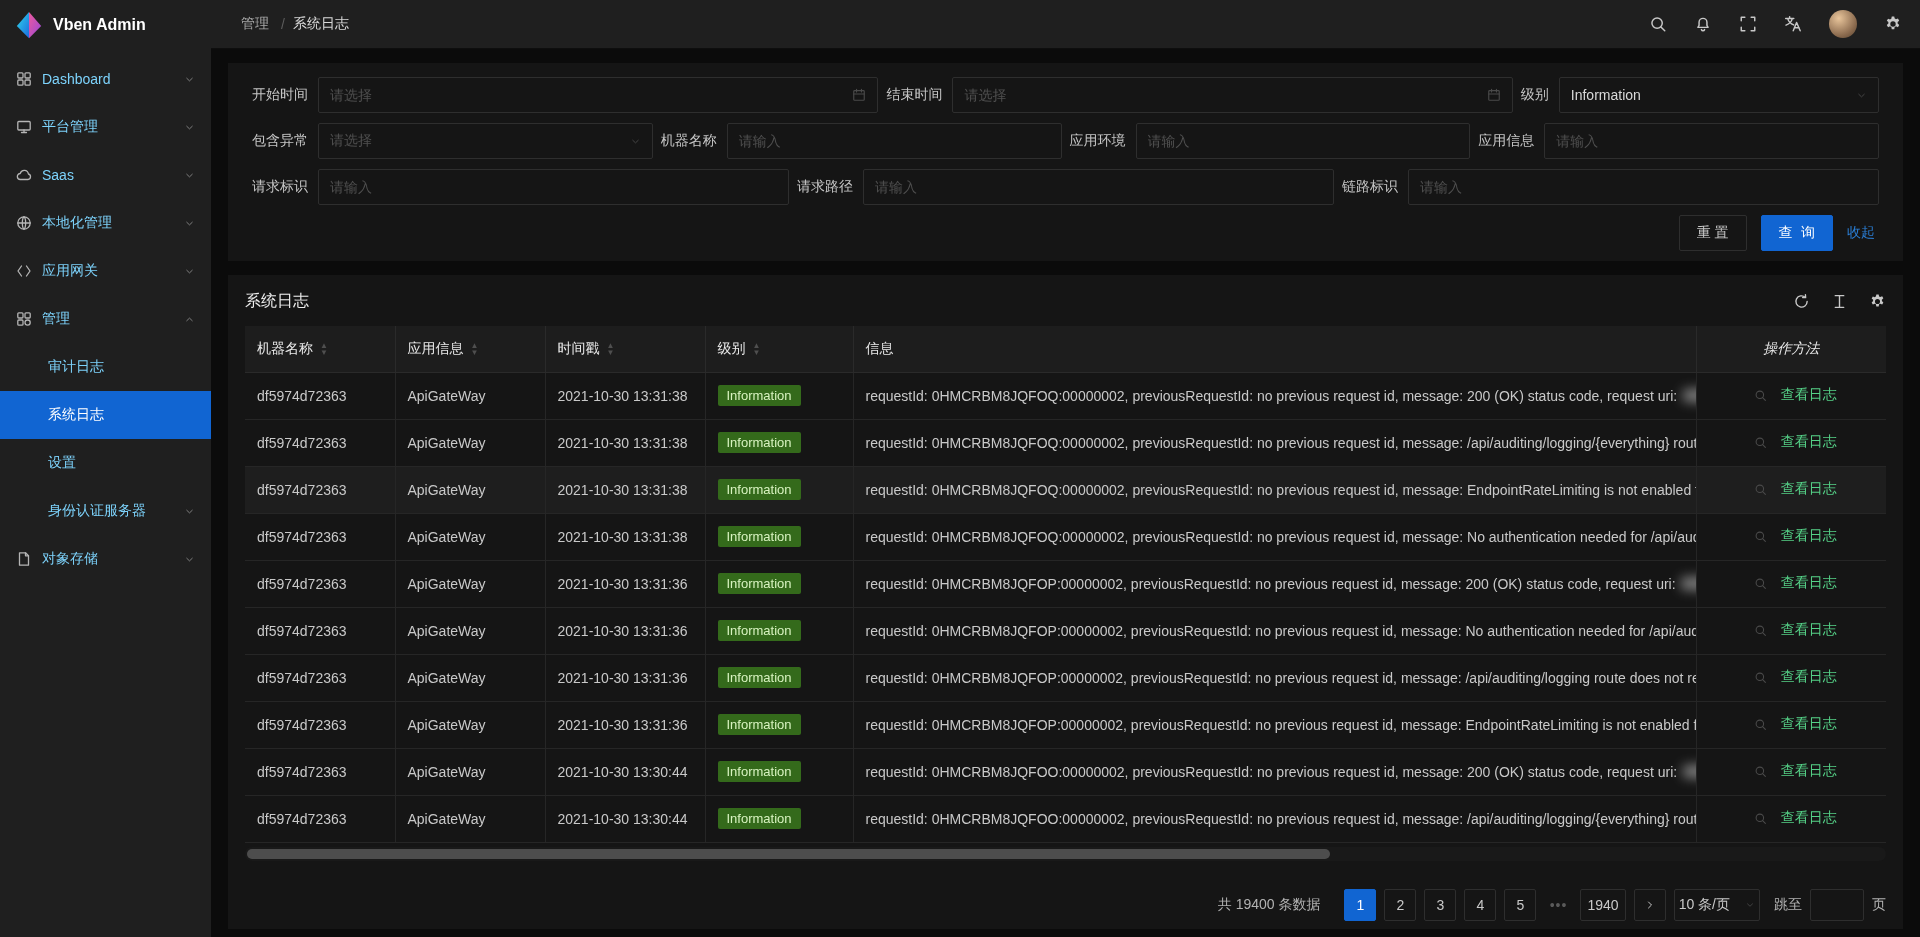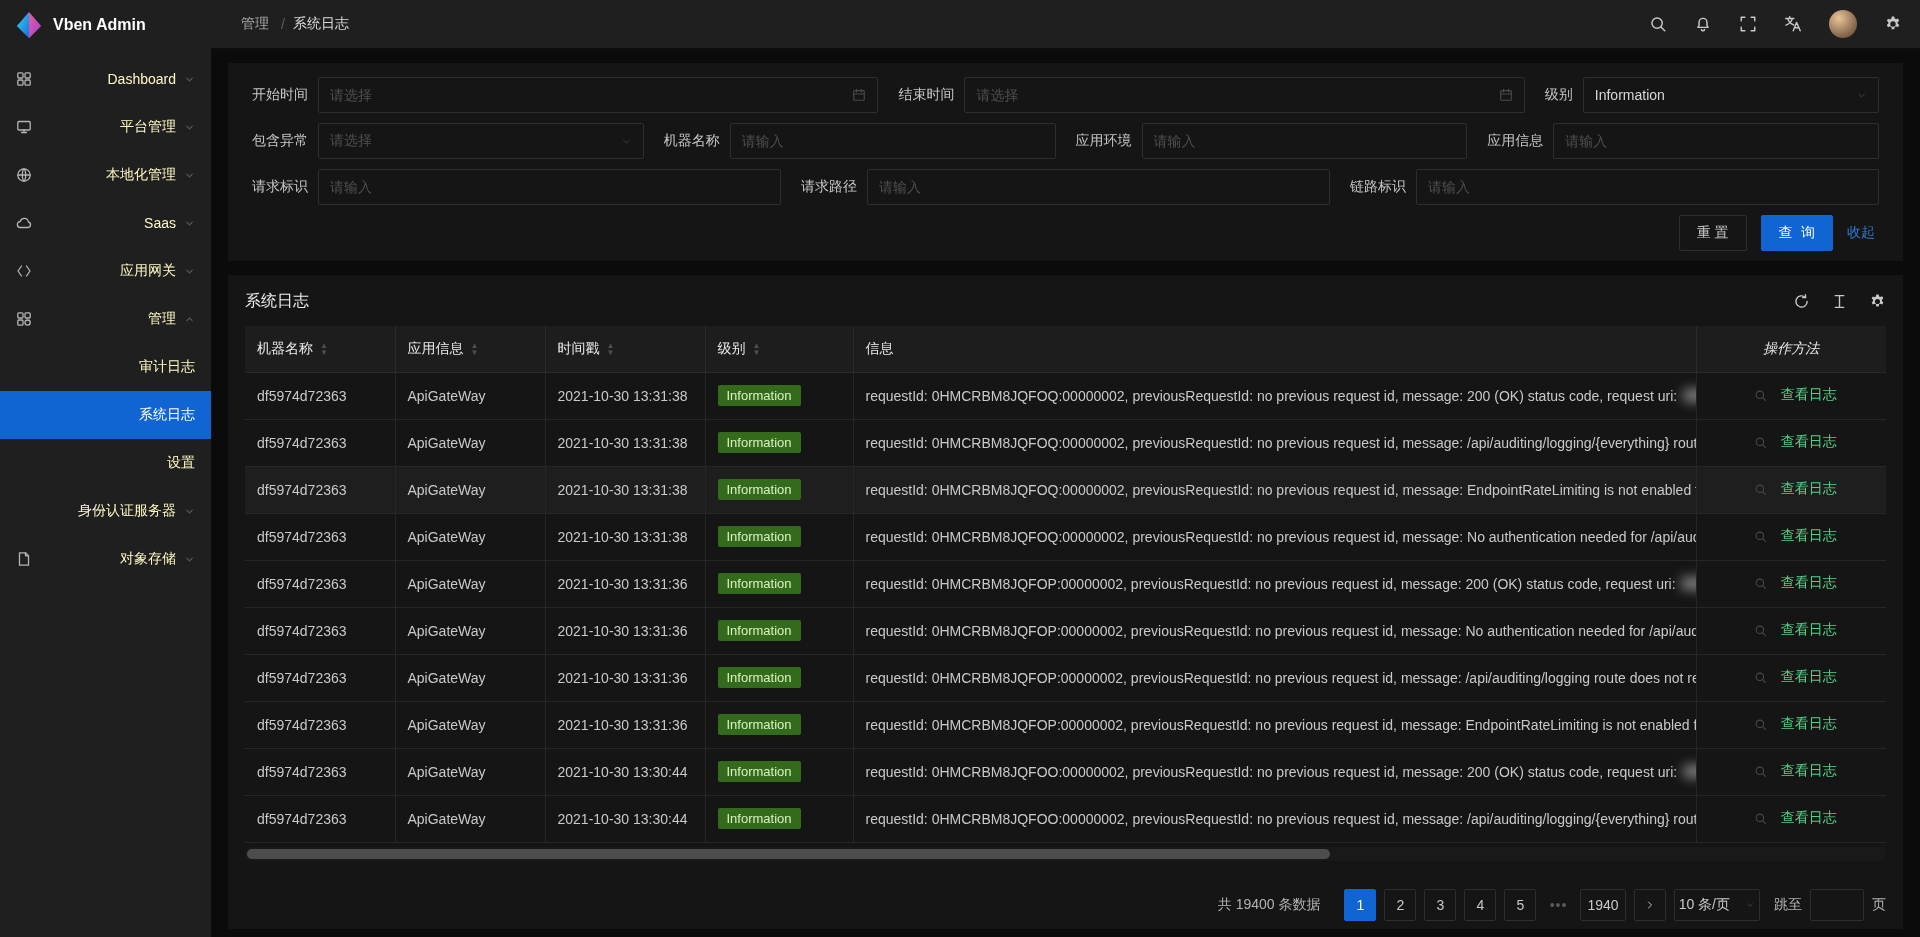--- a/index.html
+++ b/index.html
@@ -1,25 +1,25 @@
 <!DOCTYPE html>
 <html style="--primary: #1165d2; --link: #2a7dd4; --success: #55d187; --badge-bg: #346a1b; --badge-text: #d8f3c0;"><head>
 <meta charset="utf-8">
 <style>
   * { margin:0; padding:0; box-sizing:border-box; }
   html,body { width:1920px; height:937px; overflow:hidden; background:#0b0b0b;
     font-family:"Liberation Sans","DejaVu Sans",sans-serif; font-size:14px; color:#c9c9c9; }
   .app { display:flex; width:100%; height:100%; }
 
   
-  .sidebar { width:211px; flex-shrink:0; background:#1f1f1f; display:flex; flex-direction:column;text-align:right; }
+  .sidebar { width:211px; flex-shrink:0; background:#1f1f1f; display:flex; flex-direction:column; }
   .logo { height:49px; display:flex; align-items:center; gap:9px; padding-left:14px; cursor:pointer; }
   .logo-title { font-size:16px; font-weight:bold; color:#ffffff; white-space:nowrap; }
   .menu { padding-top:6px; flex:1; overflow:hidden; }
-  .menu-item { height:48px; display:flex; align-items:center; padding:0 16px; color:#fef9c3; cursor:pointer; white-space:nowrap; }
+  .menu-item { height:48px; display:flex; align-items:center; padding:0 16px; color:#7dd3fc; cursor:pointer; white-space:nowrap; }
   .mi-icon { display:inline-flex; margin-right:10px; color:#b5b5b5; }
   .mi-label { flex:1; overflow:hidden; text-overflow:ellipsis; }
   .mi-chevron { display:inline-flex; color:#8a8a8a; margin-left:8px; }
   .submenu .menu-item { padding-left:48px; }
   .menu-item.active { background:var(--primary); color:#fff; }
 
   
   .main { flex:1; min-width:0; display:flex; flex-direction:column; }
   .topbar { height:49px; flex-shrink:0; background:#1f1f1f; border-bottom:1px solid #0e0e0e;
     display:flex; align-items:center; padding:0 18px 0 14px; }
@@ -31,21 +31,21 @@
   .topbar-right { margin-left:auto; display:flex; align-items:center; gap:27px; }
   .avatar { width:28px; height:28px; border-radius:50%; cursor:pointer; flex-shrink:0;
     background:radial-gradient(circle at 35% 30%, #e8c49a, #8a6a4e 65%, #52402e); }
 
   
   .content { flex:1; min-height:0; padding:14px 17px 8px; display:flex; flex-direction:column; gap:14px; background:#0b0b0b; }
   .panel { background:#151515; }
 
   
   .filter-panel { padding:14px 24px 10px; flex-shrink:0; }
-  .filter-row { display:flex; gap:20px; margin-bottom:10px; }
+  .filter-row { display:flex; gap:8px; margin-bottom:10px; }
   .filter-row.r0 .field:nth-child(1), .filter-row.r0 .field:nth-child(2) { width:38.5%; flex-shrink:0; }
   .filter-row.r0 .field:nth-child(3) { flex:1; }
   .filter-row.r1 .field { flex:1; min-width:0; }
   .filter-row.r2 .field { flex:1; min-width:0; }
   .field { display:flex; align-items:center; }
   .field-label { margin-right:10px; white-space:nowrap; color:#c6c6c6; }
   .control { flex:1; min-width:0; height:36px; border:1px solid #2e2e2e; border-radius:2px;
     display:flex; align-items:center; padding:0 11px; background:#151515; cursor:pointer; }
   .control input { flex:1; min-width:0; border:none; outline:none; background:transparent;
     color:#d9d9d9; font-size:14px; font-family:inherit; }
@@ -145,38 +145,38 @@
           <span class="mi-label">平台管理</span>
           <span class="mi-chevron">
             <svg width="11" height="11" viewBox="0 0 16 16" fill="none" stroke="currentColor" stroke-width="1.3" stroke-linecap="round" stroke-linejoin="round">
               <path d="M4 6.2L8 10l4-3.8"></path>
             </svg>
           </span>
         </div>
         <div class="menu-item">
           <span class="mi-icon">
             <svg width="16" height="16" viewBox="0 0 16 16" fill="none" stroke="currentColor" stroke-width="1.3" stroke-linecap="round" stroke-linejoin="round">
-              <circle cx="8" cy="8" r="6.2"></circle>
-              <path d="M1.8 8h12.4M8 1.8c2.2 1.7 2.2 10.7 0 12.4M8 1.8c-2.2 1.7-2.2 10.7 0 12.4"></path>
-            </svg>
-          </span>
-          <span class="mi-label">本地化管理</span>
+              <path d="M4.5 12.5a3 3 0 0 1-.3-6A4.2 4.2 0 0 1 12.4 7a2.8 2.8 0 0 1-.4 5.5z"></path>
+            </svg>
+          </span>
+          <span class="mi-label">Saas</span>
           <span class="mi-chevron">
             <svg width="11" height="11" viewBox="0 0 16 16" fill="none" stroke="currentColor" stroke-width="1.3" stroke-linecap="round" stroke-linejoin="round">
               <path d="M4 6.2L8 10l4-3.8"></path>
             </svg>
           </span>
         </div>
         <div class="menu-item">
           <span class="mi-icon">
             <svg width="16" height="16" viewBox="0 0 16 16" fill="none" stroke="currentColor" stroke-width="1.3" stroke-linecap="round" stroke-linejoin="round">
-              <path d="M4.5 12.5a3 3 0 0 1-.3-6A4.2 4.2 0 0 1 12.4 7a2.8 2.8 0 0 1-.4 5.5z"></path>
-            </svg>
-          </span>
-          <span class="mi-label">Saas</span>
+              <circle cx="8" cy="8" r="6.2"></circle>
+              <path d="M1.8 8h12.4M8 1.8c2.2 1.7 2.2 10.7 0 12.4M8 1.8c-2.2 1.7-2.2 10.7 0 12.4"></path>
+            </svg>
+          </span>
+          <span class="mi-label">本地化管理</span>
           <span class="mi-chevron">
             <svg width="11" height="11" viewBox="0 0 16 16" fill="none" stroke="currentColor" stroke-width="1.3" stroke-linecap="round" stroke-linejoin="round">
               <path d="M4 6.2L8 10l4-3.8"></path>
             </svg>
           </span>
         </div>
         <div class="menu-item">
           <span class="mi-icon">
             <svg width="16" height="16" viewBox="0 0 16 16" fill="none" stroke="currentColor" stroke-width="1.3" stroke-linecap="round" stroke-linejoin="round">
               <path d="M5.5 3L2 8l3.5 5M10.5 3L14 8l-3.5 5"></path>

